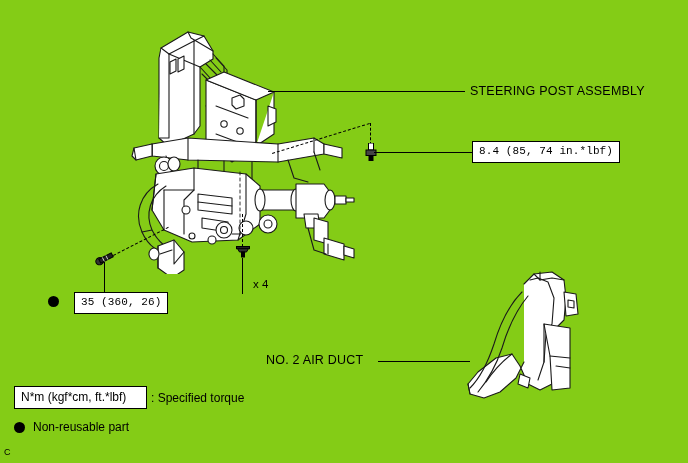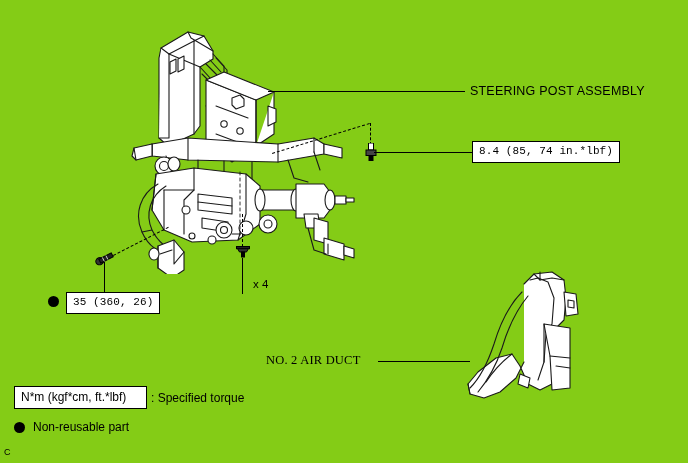--- a/index.html
+++ b/index.html
@@ -299,38 +299,38 @@
         <line x1="8" y1="5.8" x2="8" y2="10.2" stroke="#fff" stroke-width="0.7"></line>
         <line x1="12" y1="5.8" x2="12" y2="10.2" stroke="#fff" stroke-width="0.7"></line>
       </g>
     </svg>
   </div>
 
   <div class="solid-line vline" style="left:104px; top:262px; height:30px;"></div>
 
   <span class="dot dot-abs" style="left:48px; top:296px;"></span>
 
-  <div class="torque-box" style="left:66px; top:292px;">35 (360, 26)</div>
+  <div class="torque-box" style="left:74px; top:292px;">35 (360, 26)</div>
 
   <div class="dashed-v" style="left:242px; top:214px; height:33px;"></div>
 
   <div class="abs" style="left:236px; top:245px;">
     <svg width="14" height="13" viewBox="0 0 14 13" stroke="#000" stroke-width="1" fill="#000">
       <path d="M1.5 3.5 L12.5 3.5 L10.5 7 L3.5 7 Z" fill="#333" stroke="#000"></path>
       <rect x="0.5" y="1.5" width="13" height="2.2" fill="#222" stroke="#000"></rect>
       <rect x="5.5" y="7" width="3" height="5" fill="#000" stroke="#000"></rect>
     </svg>
   </div>
 
   <div class="xcount" style="left:253px; top:246px;margin-top:32px;">x 4</div>
 
   <div class="solid-line vline" style="left:242px; top:258px; height:36px;"></div>
 
 
-  <div class="callout" style="left:266px; top:353px;font-family:Liberation Serif, serif;">NO. 2 AIR DUCT</div>
+  <div class="callout" style="left:266px; top:353px;">NO. 2 AIR DUCT</div>
 
   <div class="solid-line hline" style="left:378px; top:361px; width:92px;"></div>
 
   <div class="legend-row" style="left:14px; top:386px;">
     <span class="legend-box">N*m (kgf*cm, ft.*lbf)</span>
     <span class="legend-text">: Specified torque</span>
   </div>
 
   <div class="legend-row" style="left:14px; top:420px;">
     <span class="dot" style="margin-right:8px;"></span>

